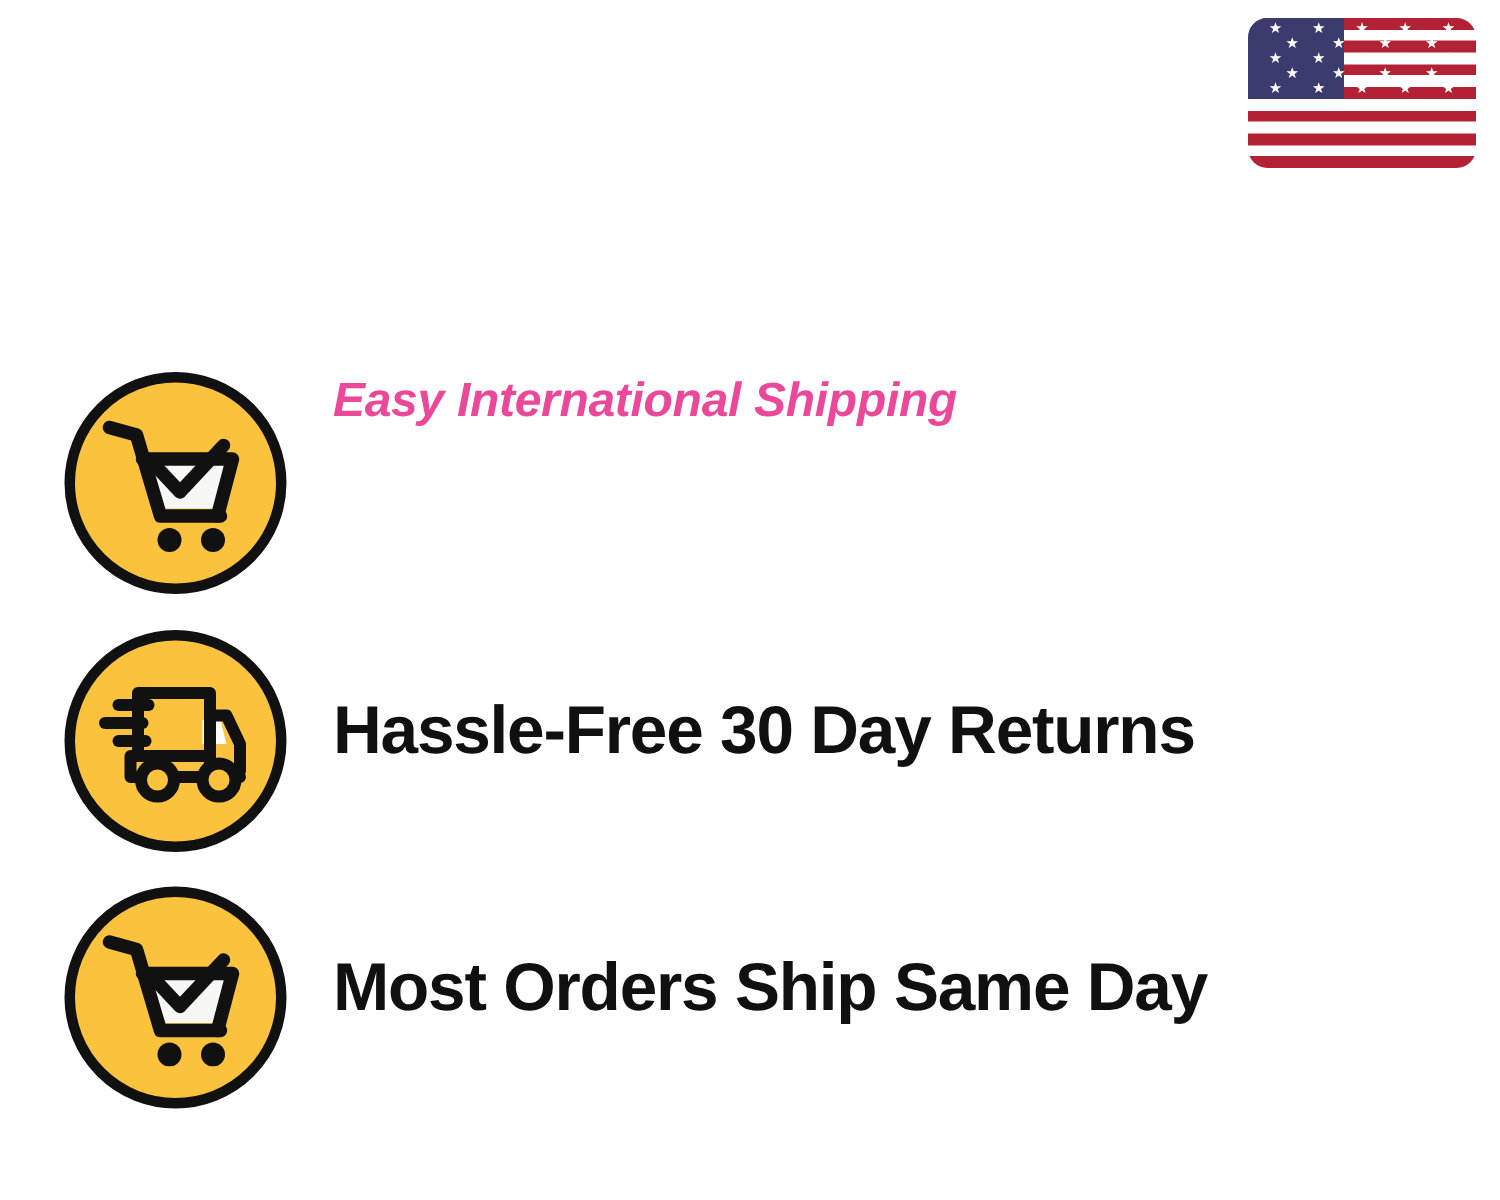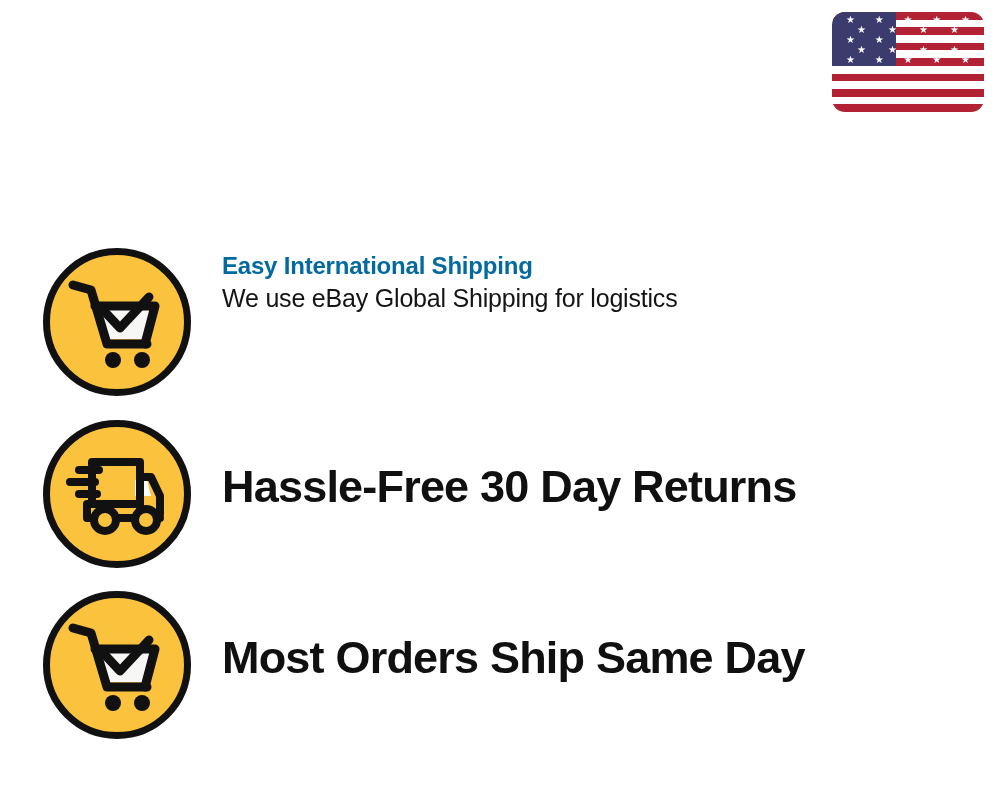--- a/index.html
+++ b/index.html
@@ -159,25 +159,26 @@
     font-size: 25px;
     line-height: 33px;
     color: #141414;
     letter-spacing: -0.2px;
     white-space: nowrap;
   }
   .subline-bold {
     display: block;
     font-family: "Liberation Sans", sans-serif;
     font-weight: 700;
-    font-size: 24px;
+    font-size: 32px;
     line-height: 32px;
-    color: #0369a1;
+    color: #ec4899;
     letter-spacing: -0.2px;
     white-space: nowrap;
+    font-style: italic;
   }
   .gap-above { margin-top: 10px; }
 </style>
 </head>
 <body>
 
 <div id="banner">
 
 
   <div class="seller-block">
@@ -237,21 +238,20 @@
         <path d="M28 30 H88 L78 68" stroke="#111111" stroke-width="9" stroke-linecap="round" stroke-linejoin="round" fill="none"></path>
 
         <path d="M38 36 L53 52 L82 21" stroke="#111111" stroke-width="9" stroke-linecap="round" stroke-linejoin="round" fill="none"></path>
 
         <circle cx="46" cy="84" r="8" fill="#111111"></circle>
         <circle cx="75" cy="84" r="8" fill="#111111"></circle>
       </svg>
     </div>
     <div class="feature-text" style="top:-8px">
       <span class="subline-bold gap-above">Easy International Shipping</span>
-      <span class="subline">We use eBay Global Shipping for logistics</span>
     </div>
   </div>
 
   <div class="feature" style="top:420px">
     <div class="icon-circle" style="top:0">
       <svg width="104" height="84" viewBox="0 0 104 84" fill="none">
 
         <path d="M70 28 H82 L86 44 H70 Z" fill="#ffffff"></path>
 
         <rect x="27" y="10" width="48" height="42" stroke="#111111" stroke-width="8" stroke-linejoin="round" fill="none"></rect>

